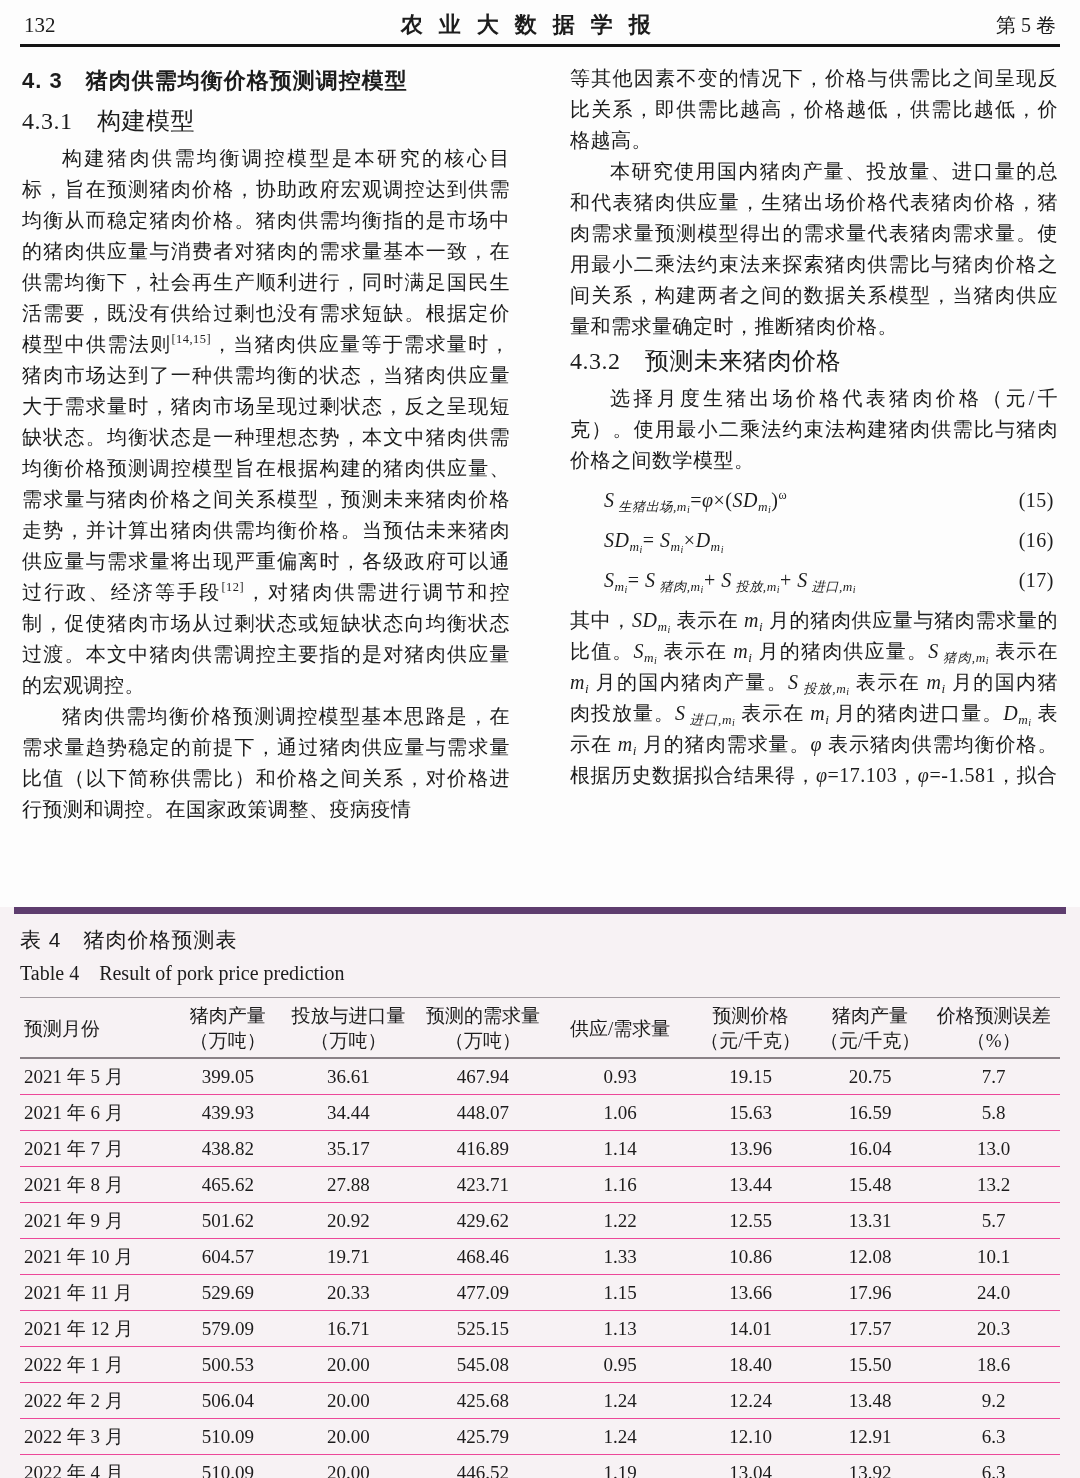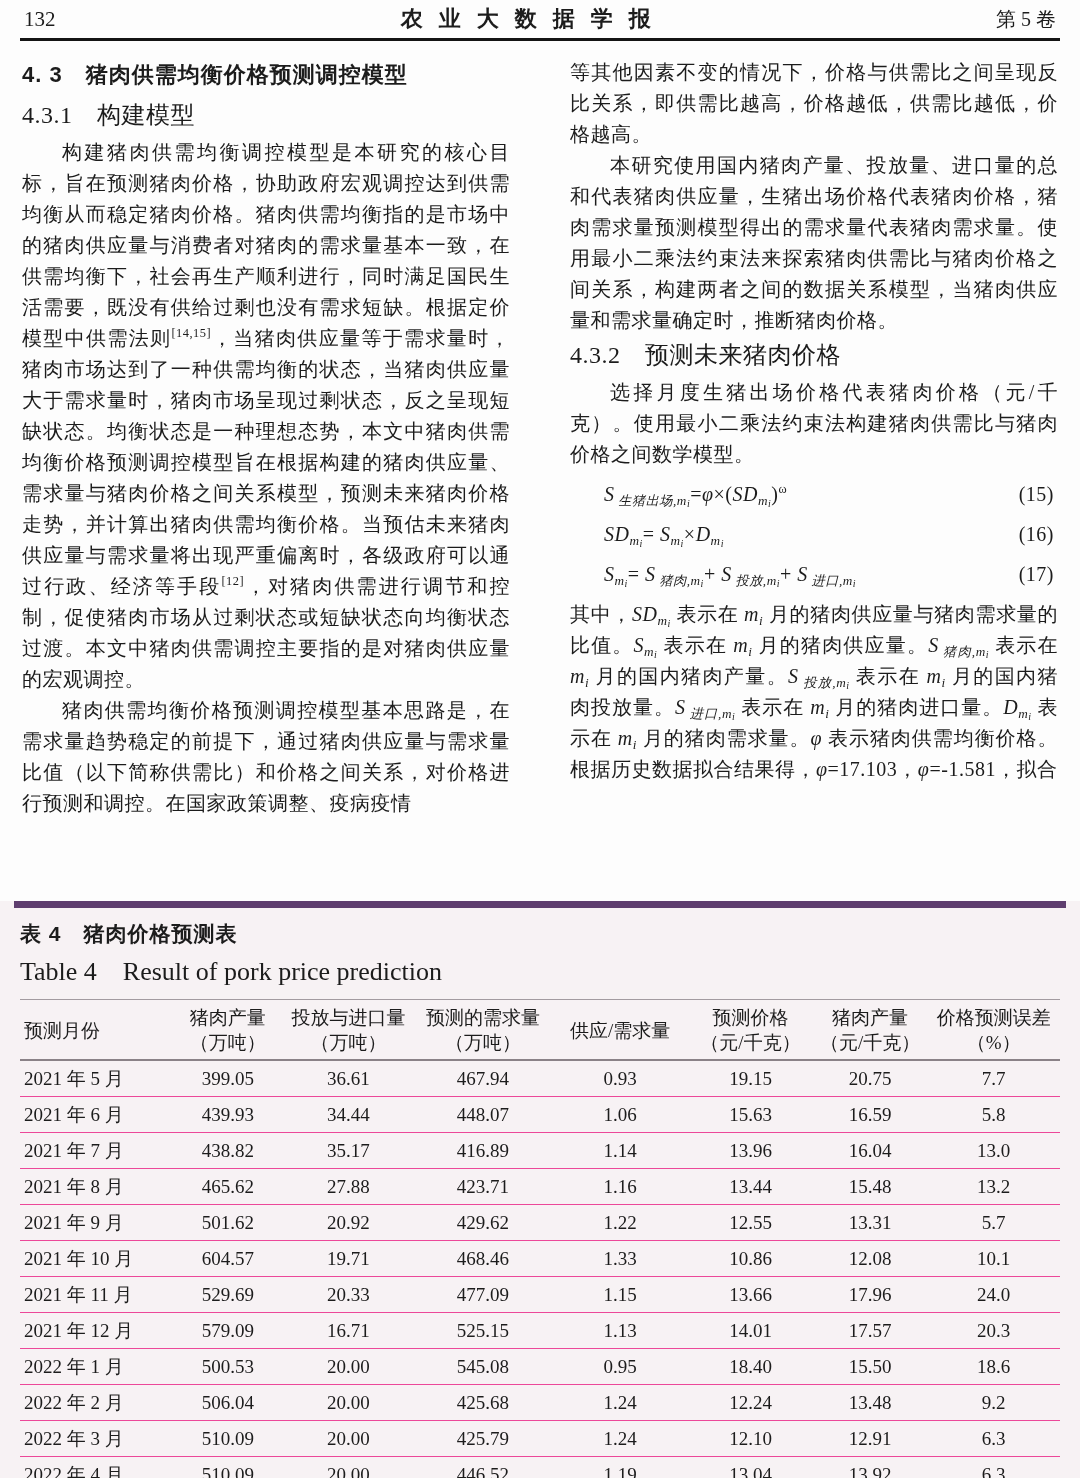--- a/index.html
+++ b/index.html
@@ -4,21 +4,21 @@
 <style>
   html,body { margin:0; padding:0; }
   body {
     width:1080px; height:1478px; overflow:hidden;
     background:#ffffff; color:#1c1c1c;
     font-family:"Liberation Serif","DejaVu Serif",serif;
   }
   .page { width:1080px; height:1478px; overflow:hidden; background:#fdfdfd; }
 
   
-  .page-header { display:flex; justify-content:space-between; align-items:baseline; padding:4px 24px 2px; }
+  .page-header { display:flex; justify-content:space-between; align-items:baseline; padding:10px 24px 2px; }
   .page-num { font-size:21px; }
   .journal-title {
     font-family:"Liberation Sans","DejaVu Sans",sans-serif;
     font-weight:700; font-size:22px; letter-spacing:16px; padding-left:16px;
   }
   .volume { font-size:20px; }
   .header-rule { height:3px; background:#141414; margin:2px 20px 0; }
 
   
   .columns { display:flex; gap:60px; padding:16px 22px 0; height:860px; overflow:hidden; box-sizing:border-box; }
@@ -41,23 +41,23 @@
   .equation { display:flex; align-items:baseline; margin:9px 0; padding-left:34px; font-size:20px;font-family:Liberation Serif, serif; }
   .eq-body { flex:1; }
   .eq-label { padding-right:4px; }
 
   
   .table-section { background:#f7f2f4; display:flow-root; }
   .accent-bar { height:7px; margin:0 14px; }
   .table-wrap { padding:0 20px; }
   .cap-cn {
     font-family:"Liberation Sans","DejaVu Sans",sans-serif;
-    font-size:21px; font-weight:700; margin:12px 0 6px; letter-spacing:1px;
-  }
-  .cap-en { font-size:26px; margin:0 0 10px; }
+    font-size:21px; font-weight:400; margin:12px 0 6px; letter-spacing:1px;
+  }
+  .cap-en { font-size:20px; margin:0 0 10px; }
 
   .pred-table { width:100%; border-collapse:collapse; font-size:19px; table-layout:fixed; }
   .pred-table thead tr { border-top:1px solid #a39ba0; border-bottom:2px solid #8a8287; }
   .pred-table th { font-weight:400; padding:5px 0 4px; text-align:center; vertical-align:middle; }
   .pred-table th .th-label, .pred-table th .th-unit { display:block; line-height:25px; }
   .pred-table tbody tr { border-bottom:1px solid #ec4899; }
   .pred-table tbody tr:last-child { border-bottom:none; }
   .pred-table td { padding:7px 0; text-align:center; line-height:21px; }
   .pred-table th:first-child, .pred-table td:first-child { text-align:left; padding-left:4px; }
   .pred-table th:nth-child(1){width:14.4%} .pred-table th:nth-child(2){width:10.6%}

